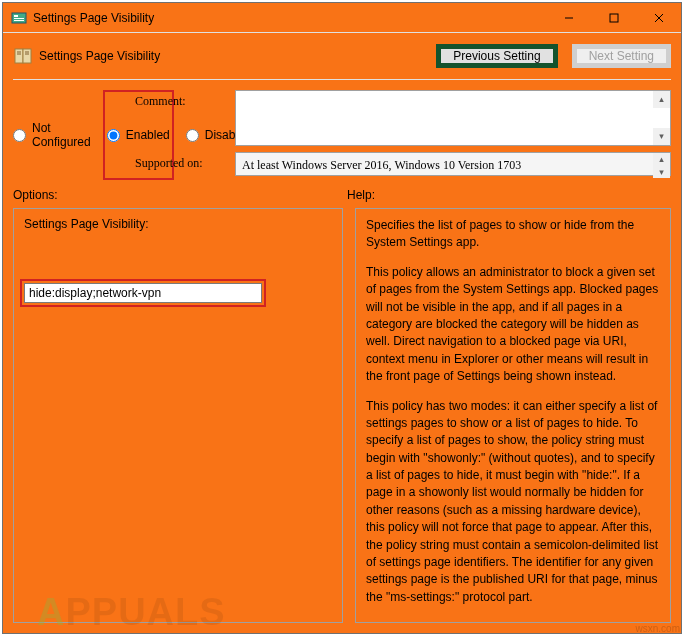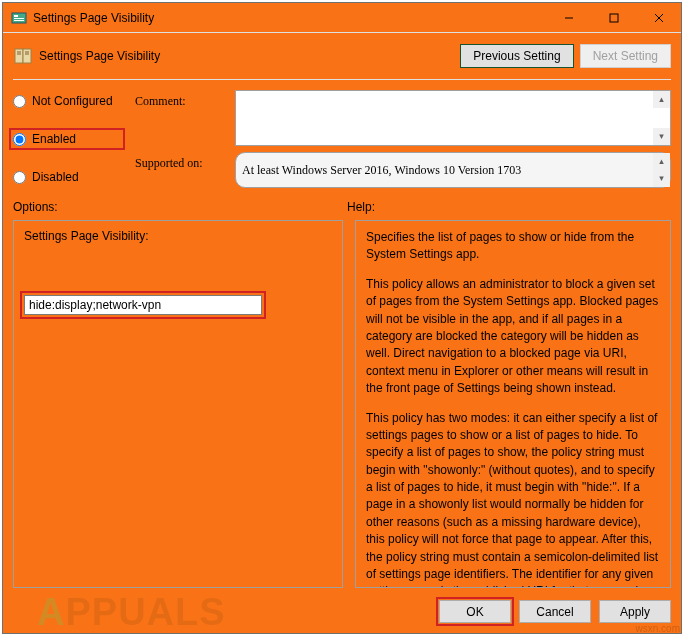--- a/index.html
+++ b/index.html
@@ -52,37 +52,37 @@
   }
 
   .header-row {
     display: flex;
     align-items: center;
     height: 30px;
   }
   .header-row .hicon { width: 20px; height: 20px; margin-right: 6px; }
   .header-row .htitle { flex: 1; font-size: 12px; }
   .navbtn {
-    height: 24px; padding: 0 12px; margin-left: 6px;
-    background: #e1e1e1; border: 1px solid #14532d;
+    height: 24px; padding: 0 12px; margin-left: 14px;
+    background: #e1e1e1; border: 5px solid #14532d;
     font-size: 12px; font-family: inherit;
   }
   .navbtn:disabled { color: #a0a0a0; background: #efefef; border-color:#cfcfcf; }
 
   .divider { height: 1px; background: #e0e0e0; margin: 2px 0 4px 0; }
 
   .upper {
     display: flex;
     gap: 14px;
   }
   .radios {
     width: 108px;
     display: flex;
-    flex-direction: column;
-    gap: 24px;
+    flex-direction: row;
+    gap: 16px;
     padding-top: 4px;
   }
   .radio-row {
     display: flex; align-items: center; gap: 6px;
     font-size: 12px;
   }
   .radio-row input { margin: 0; }
   .redbox { outline: 2px solid #d02222; outline-offset: 2px; }
 
   .labeled-area {
@@ -97,21 +97,21 @@
   .comment-box, .supported-box {
     flex: 1;
     border: 1px solid #a0a0a0;
     background: #f5f5f5;
     position: relative;
     font-size: 12px;
     padding: 4px 18px 4px 6px;
     line-height: 1.4;
   }
   .comment-box { height: 56px; background:#fff; }
-  .supported-box { height: 36px; display:flex; align-items:center;border-radius:10px; }
+  .supported-box { height: 24px; display:flex; align-items:flex-start; }
   .scroll-arrows {
     position: absolute; right: 0; top: 0; bottom: 0;
     width: 17px; display: flex; flex-direction: column;
     justify-content: space-between;
   }
   .sa {
     width: 17px; height: 17px; background: #f0f0f0;
     display:flex; align-items:center; justify-content:center;
     font-size: 9px; color:#606060;
   }
@@ -284,25 +284,20 @@
         <div>Settings Page Visibility:</div>
         <input type="text" class="text-input redbox" value="hide:display;network-vpn" style="">
       </div>
       <div class="panel panel-right">
         <p>Specifies the list of pages to show or hide from the System Settings app.</p>
         <p>This policy allows an administrator to block a given set of pages from the System Settings app. Blocked pages will not be visible in the app, and if all pages in a category are blocked the category will be hidden as well. Direct navigation to a blocked page via URI, context menu in Explorer or other means will result in the front page of Settings being shown instead.</p>
         <p>This policy has two modes: it can either specify a list of settings pages to show or a list of pages to hide. To specify a list of pages to show, the policy string must begin with "showonly:" (without quotes), and to specify a list of pages to hide, it must begin with "hide:". If a page in a showonly list would normally be hidden for other reasons (such as a missing hardware device), this policy will not force that page to appear. After this, the policy string must contain a semicolon-delimited list of settings page identifiers. The identifier for any given settings page is the published URI for that page, minus the "ms-settings:" protocol part.</p>
       </div>
     </div>
 
-    <div class="footer">
-      <button class="redbtn">OK</button>
-      <button>Cancel</button>
-      <button>Apply</button>
-    </div>
 
   </div>
 </div>
 
 <div class="watermark">
   <span class="ap">A</span><span>PPUALS</span>
 </div>
 <div class="wsxn">wsxn.com</div>
 
 </body></html>

